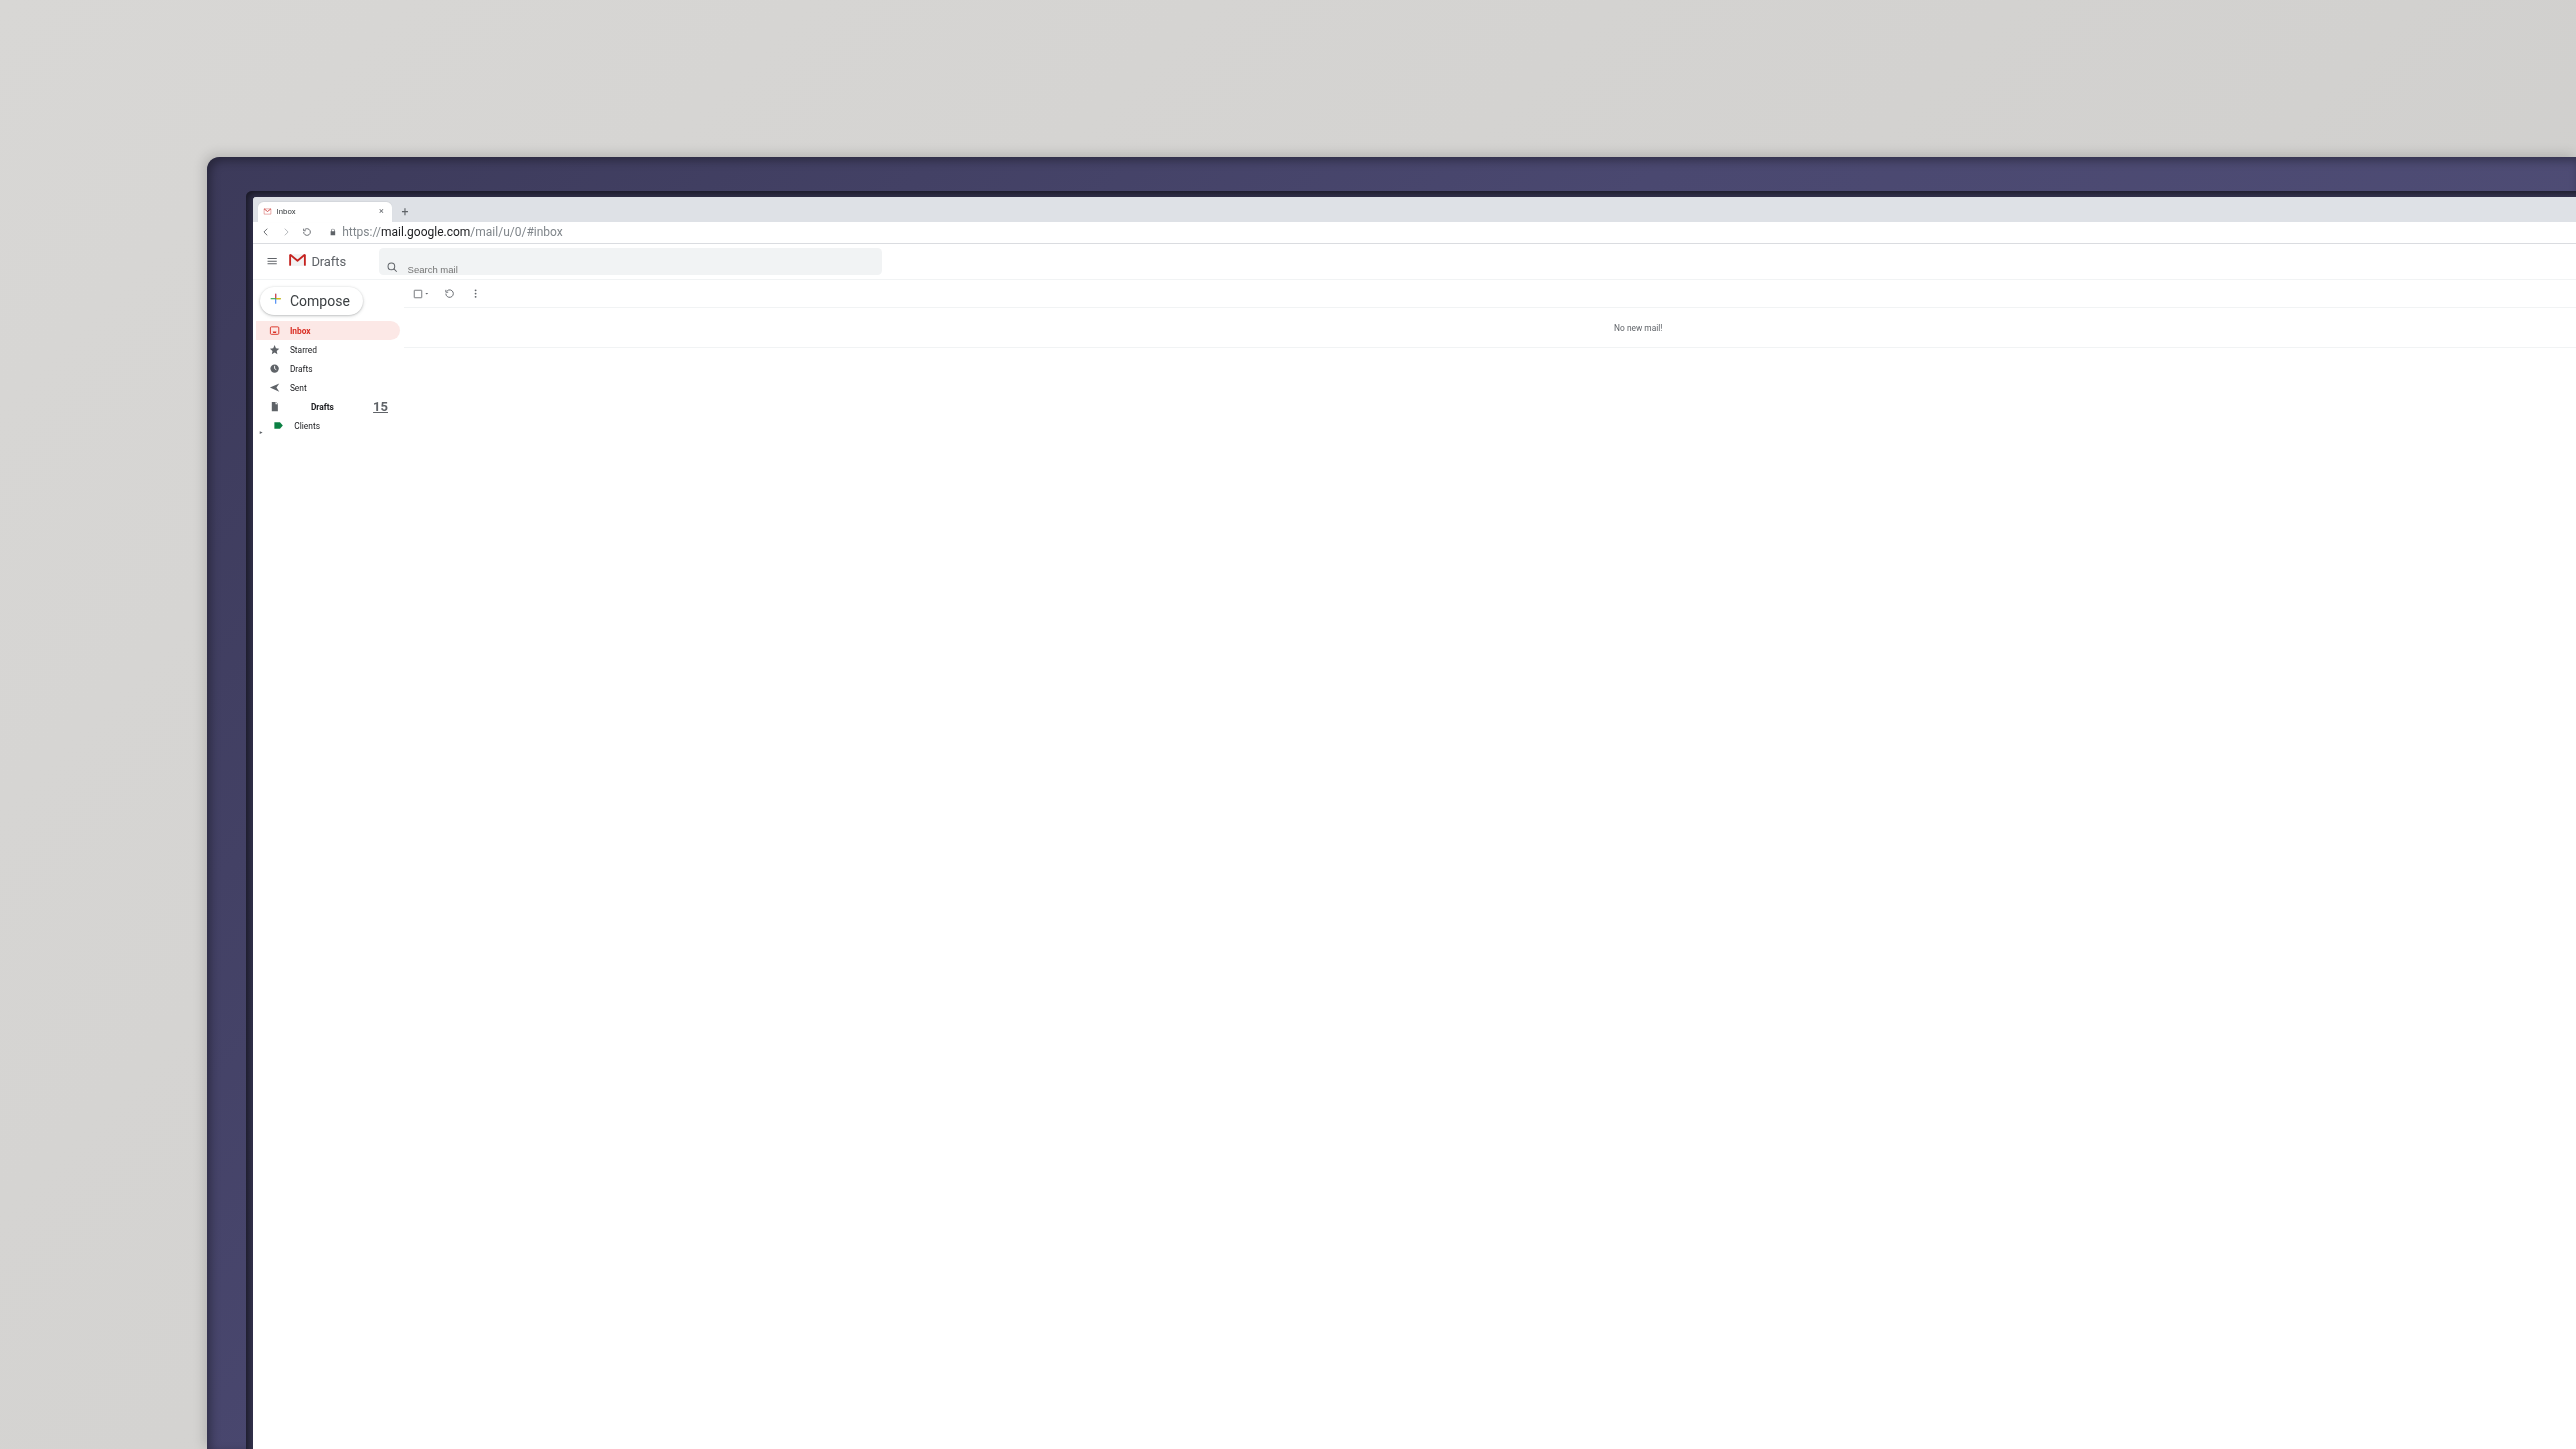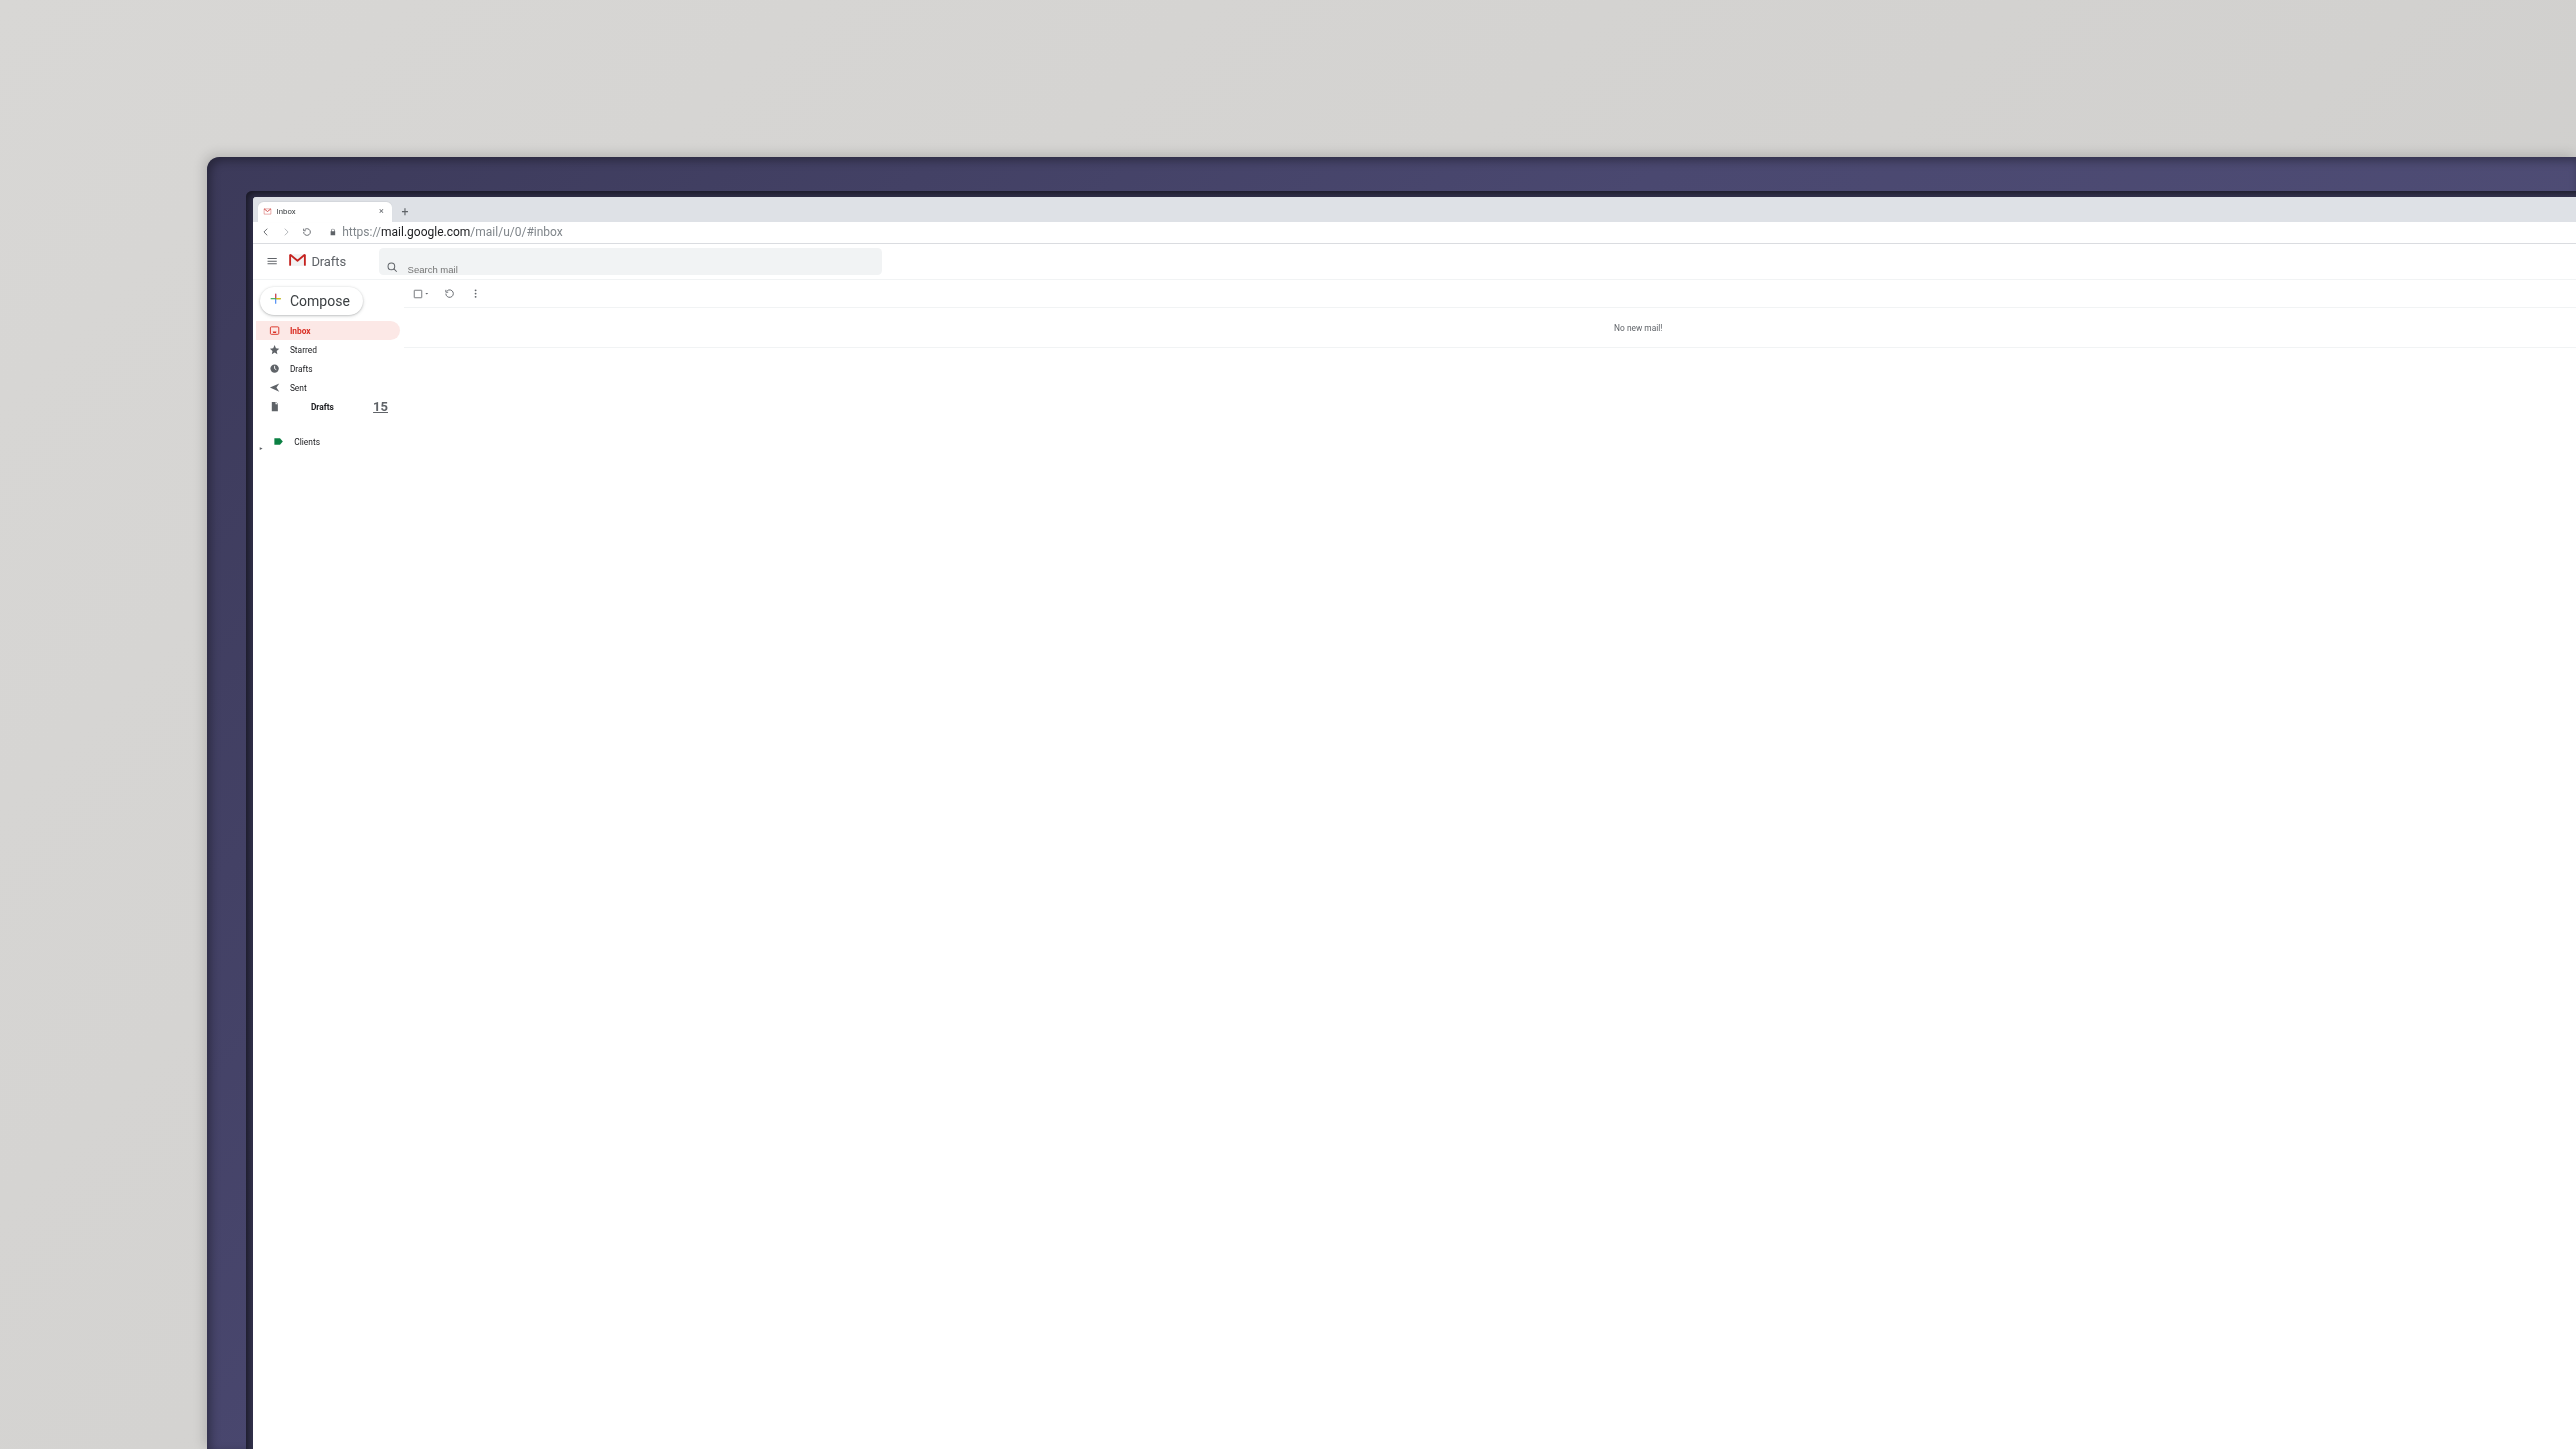--- a/index.html
+++ b/index.html
@@ -168,21 +168,21 @@
     cursor:pointer;
     color:#202124;
     font-size: 8.4px;
     max-width: 144px;
   }
   .nav-item .count { margin-left:auto; font-size:13px; color:#5f6368; padding-right: 3.4px; text-decoration: underline;}
   .nav-item.active { background:#fce8e6; color:#d93025; font-weight:700; }
   .nav-item.active svg { color:#d93025; }
   .nav-item.bold { font-weight:700;gap:31px; }
   .nav-item svg { color:#5f6368; flex-shrink:0; }
-  .nav-sub { padding-left: 3.4px; display:flex; align-items:flex-end; height:19px; gap: 3.4px; margin-top: 16px; }
+  .nav-sub { padding-left: 3.4px; display:flex; align-items:flex-end; height:19px; gap: 3.4px; }
   .nav-sub .caret { width:7.8px; color:#5f6368; font-size:5.6px; }
 
   .mail-main { flex:1; min-width:0; display:flex; flex-direction:column; }
   .toolbar {
     height: 28px; display:flex; align-items:center; padding: 0 9px; gap: 14.5px;
     border-bottom: 0.6px solid #f1f3f4;
   }
   .tool { color:#5f6368; cursor:pointer; display:flex; align-items:center; gap:1.1px; }
   .empty-msg {
     padding: 14.5px 0;

